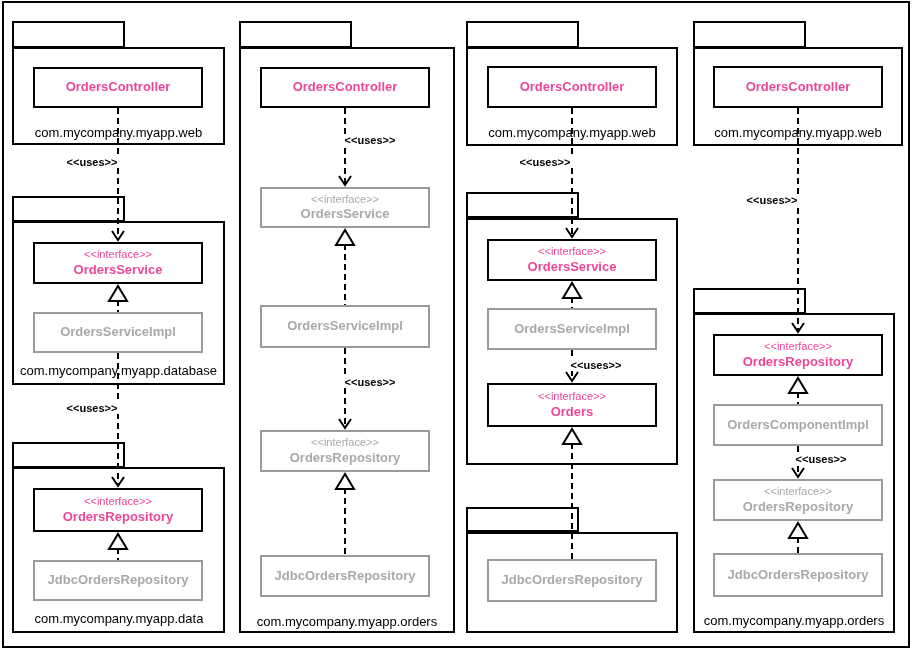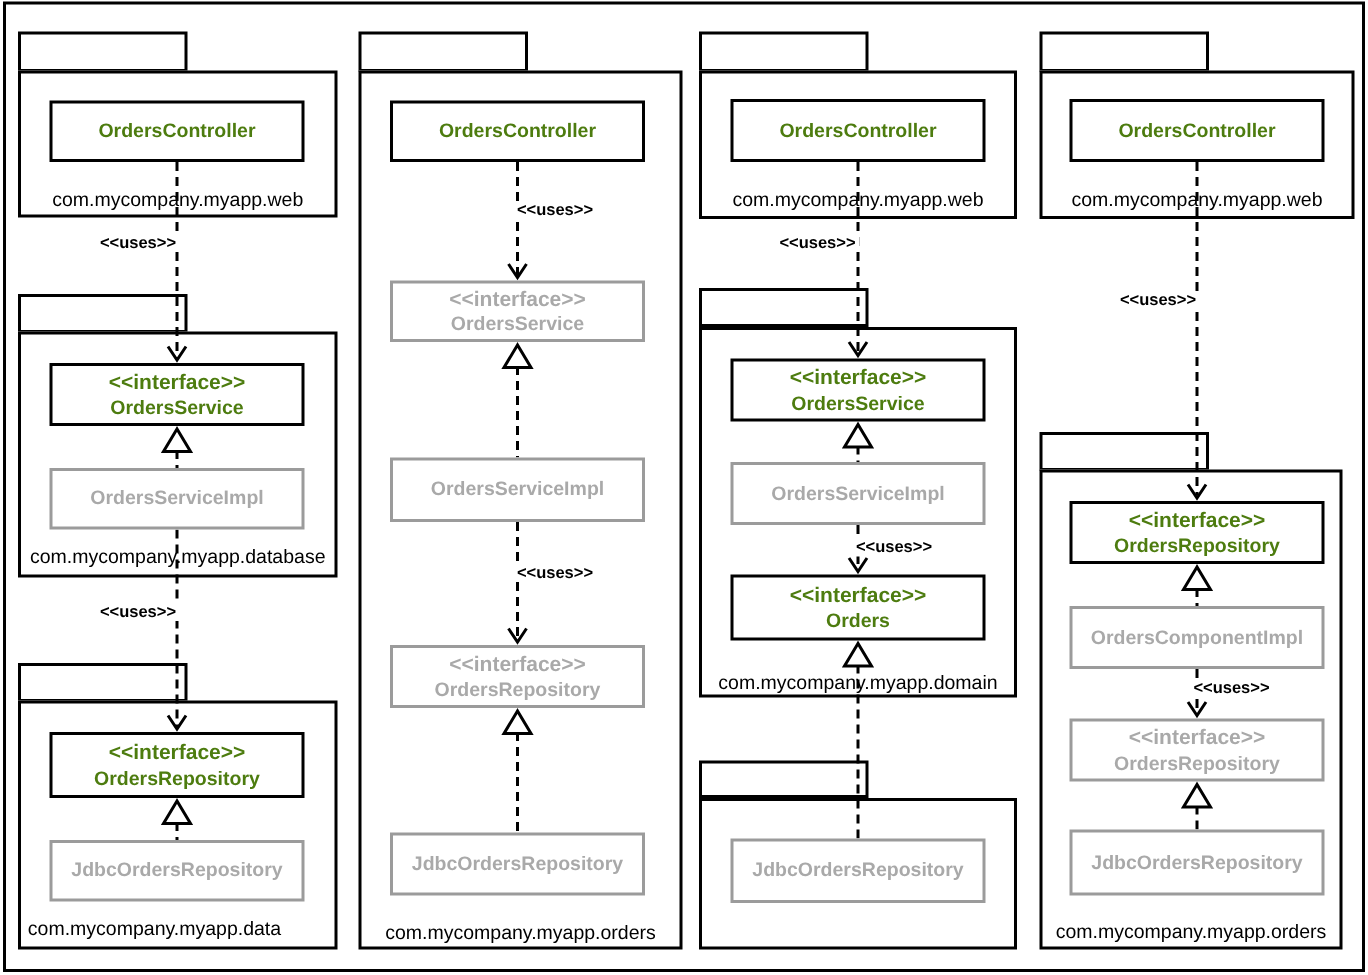--- a/index.html
+++ b/index.html
@@ -4,24 +4,24 @@
 <style>
   html,body{margin:0;padding:0;background:#fff;}
   .canvas{position:relative;width:912px;height:650px;background:#fff;overflow:hidden;
           font-family:"Liberation Sans",sans-serif;}
   .frame{position:absolute;left:2px;top:1px;right:2px;bottom:2px;border:2px solid #000;}
   .tab{position:absolute;border:2px solid #000;background:#fff;box-sizing:border-box;}
   .pbody{position:absolute;border:2px solid #000;background:#fff;box-sizing:border-box;}
   .lines,.arrows{position:absolute;left:0;top:0;pointer-events:none;}
   .cls{position:absolute;background:#fff;box-sizing:border-box;display:flex;flex-direction:column;
        align-items:center;justify-content:center;text-align:center;line-height:1.25;}
-  .cls.k{border:2px solid #000;color:#4d7c0f;}
+  .cls.k{border:2px solid #000;color:#ec4899;}
   .cls.g{border:2px solid #9b9b9b;color:#a9a9a9;}
   .cname{font-weight:bold;font-size:13px;}
-  .stereo{font-size:14px;font-weight:bold;}
+  .stereo{font-size:11px;font-weight:normal;}
   .plabel{position:absolute;font-size:13px;color:#000;text-align:center;}
   .uses{position:absolute;font-size:11px;font-weight:bold;color:#000;text-align:center;
         background:#fff;line-height:12px;}
 </style>
 </head>
 <body>
 
 <div class="canvas">
   <div class="frame"></div>
 
@@ -144,24 +144,23 @@
     <polygon points="572,429 563,444 581,444" fill="#fff" stroke="#000" stroke-width="2"></polygon>
 
     <polyline points="792,323 798,332 804,323" stroke="#000" stroke-width="2" fill="none"></polyline>
     <polygon points="798,378 789,393 807,393" fill="#fff" stroke="#000" stroke-width="2"></polygon>
     <polyline points="792,468 798,477 804,468" stroke="#000" stroke-width="2" fill="none"></polyline>
     <polygon points="798,523 789,538 807,538" fill="#fff" stroke="#000" stroke-width="2"></polygon>
   </svg>
 
   <div class="plabel" style="left:12px;top:125px;width:213px">com.mycompany.myapp.web</div>
   <div class="plabel" style="left:12px;top:363px;width:213px">com.mycompany.myapp.database</div>
-  <div class="plabel" style="left:12px;top:611px;width:182px">com.mycompany.myapp.data</div>
+  <div class="plabel" style="left:28px;top:611px;width:182px">com.mycompany.myapp.data</div>
   <div class="plabel" style="left:239px;top:614px;width:216px">com.mycompany.myapp.orders</div>
   <div class="plabel" style="left:466px;top:125px;width:212px">com.mycompany.myapp.web</div>
-  <div class="plabel" style="left:466px;top:447px;width:212px">com.mycompany.myapp.domain</div>
   <div class="plabel" style="left:693px;top:125px;width:210px">com.mycompany.myapp.web</div>
   <div class="plabel" style="left:693px;top:613px;width:202px">com.mycompany.myapp.orders</div>
 
   <div class="uses" style="left:64px;top:156px;width:56px">&lt;&lt;uses&gt;&gt;</div>
   <div class="uses" style="left:64px;top:402px;width:56px">&lt;&lt;uses&gt;&gt;</div>
   <div class="uses" style="left:342px;top:134px;width:56px">&lt;&lt;uses&gt;&gt;</div>
   <div class="uses" style="left:342px;top:376px;width:56px">&lt;&lt;uses&gt;&gt;</div>
   <div class="uses" style="left:517px;top:156px;width:56px">&lt;&lt;uses&gt;&gt;</div>
   <div class="uses" style="left:568px;top:359px;width:56px">&lt;&lt;uses&gt;&gt;</div>
   <div class="uses" style="left:744px;top:194px;width:56px">&lt;&lt;uses&gt;&gt;</div>

